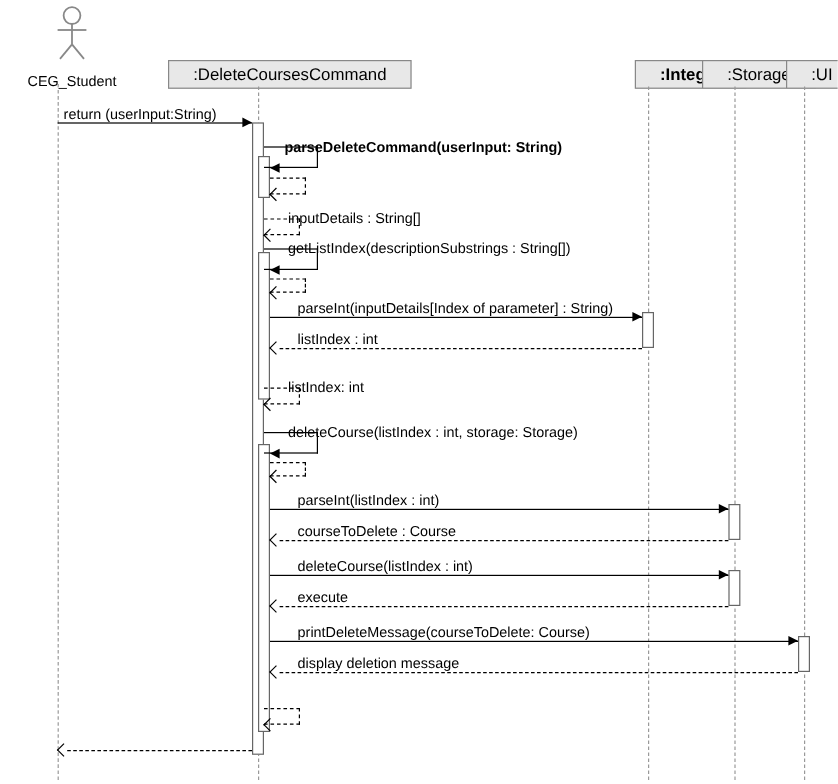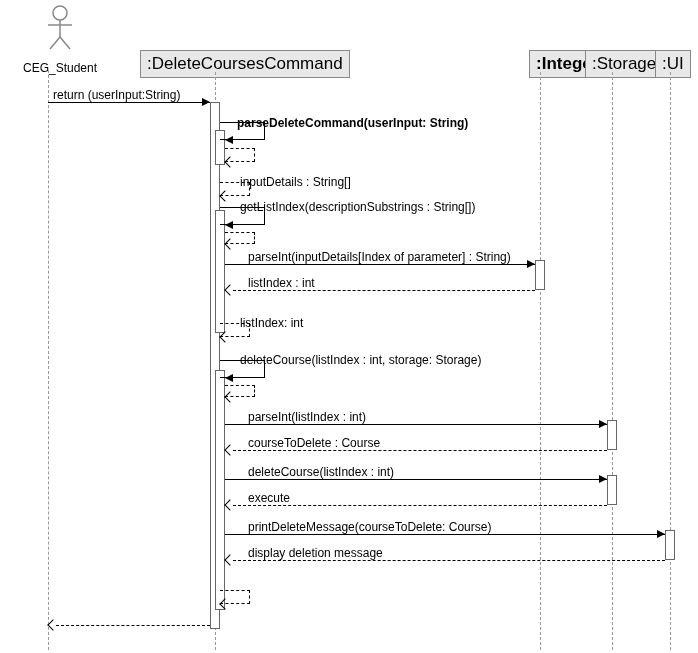--- a/index.html
+++ b/index.html
@@ -20,23 +20,23 @@
       height: 45px;
       margin: 0 auto;
     }
     .actor-label {
       margin-top: 8px;
     }
     .lifeline-box {
       position: absolute;
       background: #e8e8e8;
       border: 1px solid #888;
-      padding: 3px 6px;
+      padding: 3px 20px;
       text-align: center;
-      font-size: 17px;
+      font-size: 14px;
     }
     .lifeline {
       position: absolute;
       width: 0;
       border-left: 1px dashed #999;
     }
     .activation {
       position: absolute;
       width: 10px;
       background: #fff;

